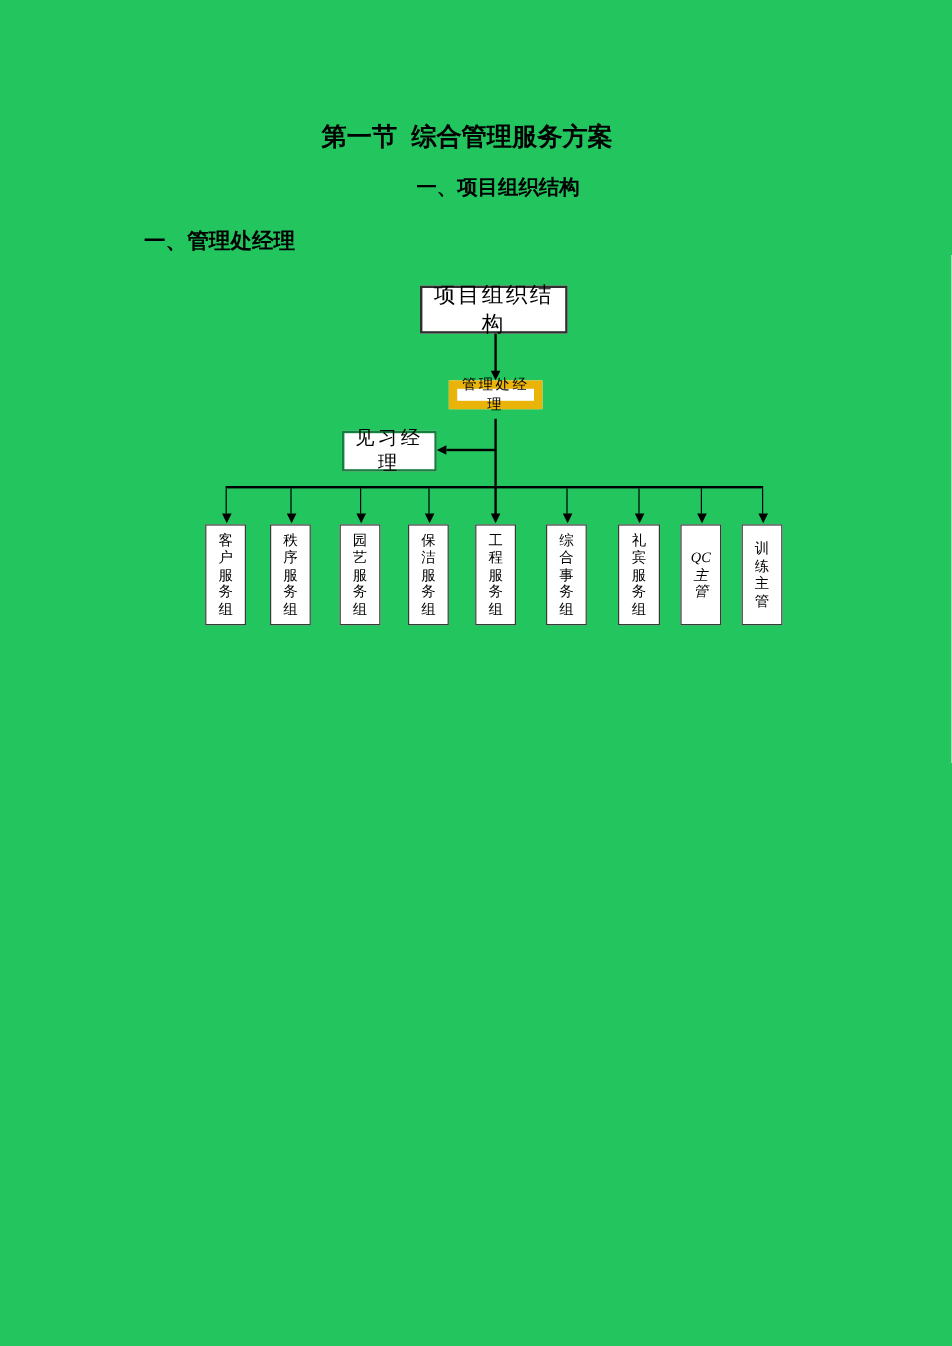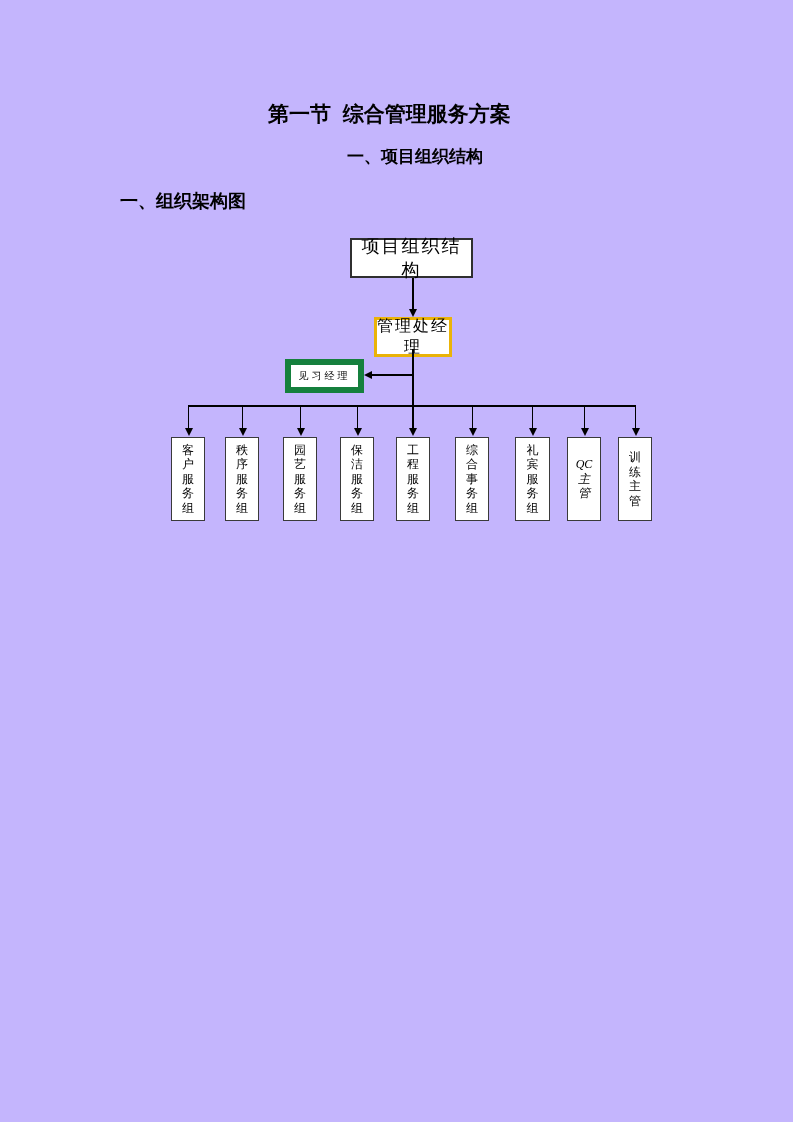--- a/index.html
+++ b/index.html
@@ -1,21 +1,21 @@
 <!DOCTYPE html>
 <html><head>
 <meta charset="utf-8">
 <style>
   * { margin: 0; padding: 0; box-sizing: border-box; }
   html, body { background: #ffffff; }
   .page {
     position: relative;
     width: 793px;
     height: 1122px;
-    background: #c4b5fd;
+    background: #22c55e;
     overflow: hidden;
     font-family: "Liberation Serif", "DejaVu Serif", serif;
     color: #000000;
   }
   .doc-title {
     position: absolute;
     left: 268px; top: 100px;
     font-family: "Liberation Sans", "DejaVu Sans", sans-serif;
     font-size: 21px; font-weight: bold;
     white-space: pre;
@@ -44,28 +44,28 @@
     justify-content: center;
     text-align: center;
     color: #000;
   }
   .root-box {
     left: 350px; top: 238px; width: 123px; height: 40px;
     border: 2px solid #2f2f2f;
     font-size: 18px; letter-spacing: 2px;
   }
   .manager-box {
-    left: 374px; top: 317px; width: 78px; height: 40px;
-    border: 3px solid #eab308;
-    font-size: 16px; letter-spacing: 2px;
+    left: 374px; top: 317px; width: 78px; height: 24px;
+    border: 7px solid #eab308;
+    font-size: 12px; letter-spacing: 2px;
   }
   .trainee-box {
     left: 285px; top: 359px; width: 79px; height: 34px;
-    border: 6px solid #15803d;
-    font-size: 10px; letter-spacing: 3px;
+    border: 2px solid #15803d;
+    font-size: 16px; letter-spacing: 3px;
   }
   .dept-box {
     top: 437px; height: 84px;
     border: 1px solid #3a3a3a;
     font-size: 12px;
     line-height: 14.5px;
     white-space: pre-line;
   }
   .hline, .vline { position: absolute; background: #000; }
   .arr { position: absolute; width: 0; height: 0; }
@@ -80,21 +80,21 @@
     border-right: 8px solid #000;
   }
 </style>
 </head>
 <body>
 
 <div class="page">
 
   <div class="doc-title">第一节  综合管理服务方案</div>
   <div class="doc-subtitle">一、项目组织结构</div>
-  <div class="doc-heading">一、组织架构图</div>
+  <div class="doc-heading">一、管理处经理</div>
 
   <div>
 
     <div class="box root-box">项目组织结构</div>
 
     <div class="vline" style="left:412px; top:278px; width:2px; height:32px;"></div>
     <div class="arr arr-down" style="left:409px; top:309px;"></div>
 
     <div class="box manager-box">管理处经理</div>
 

